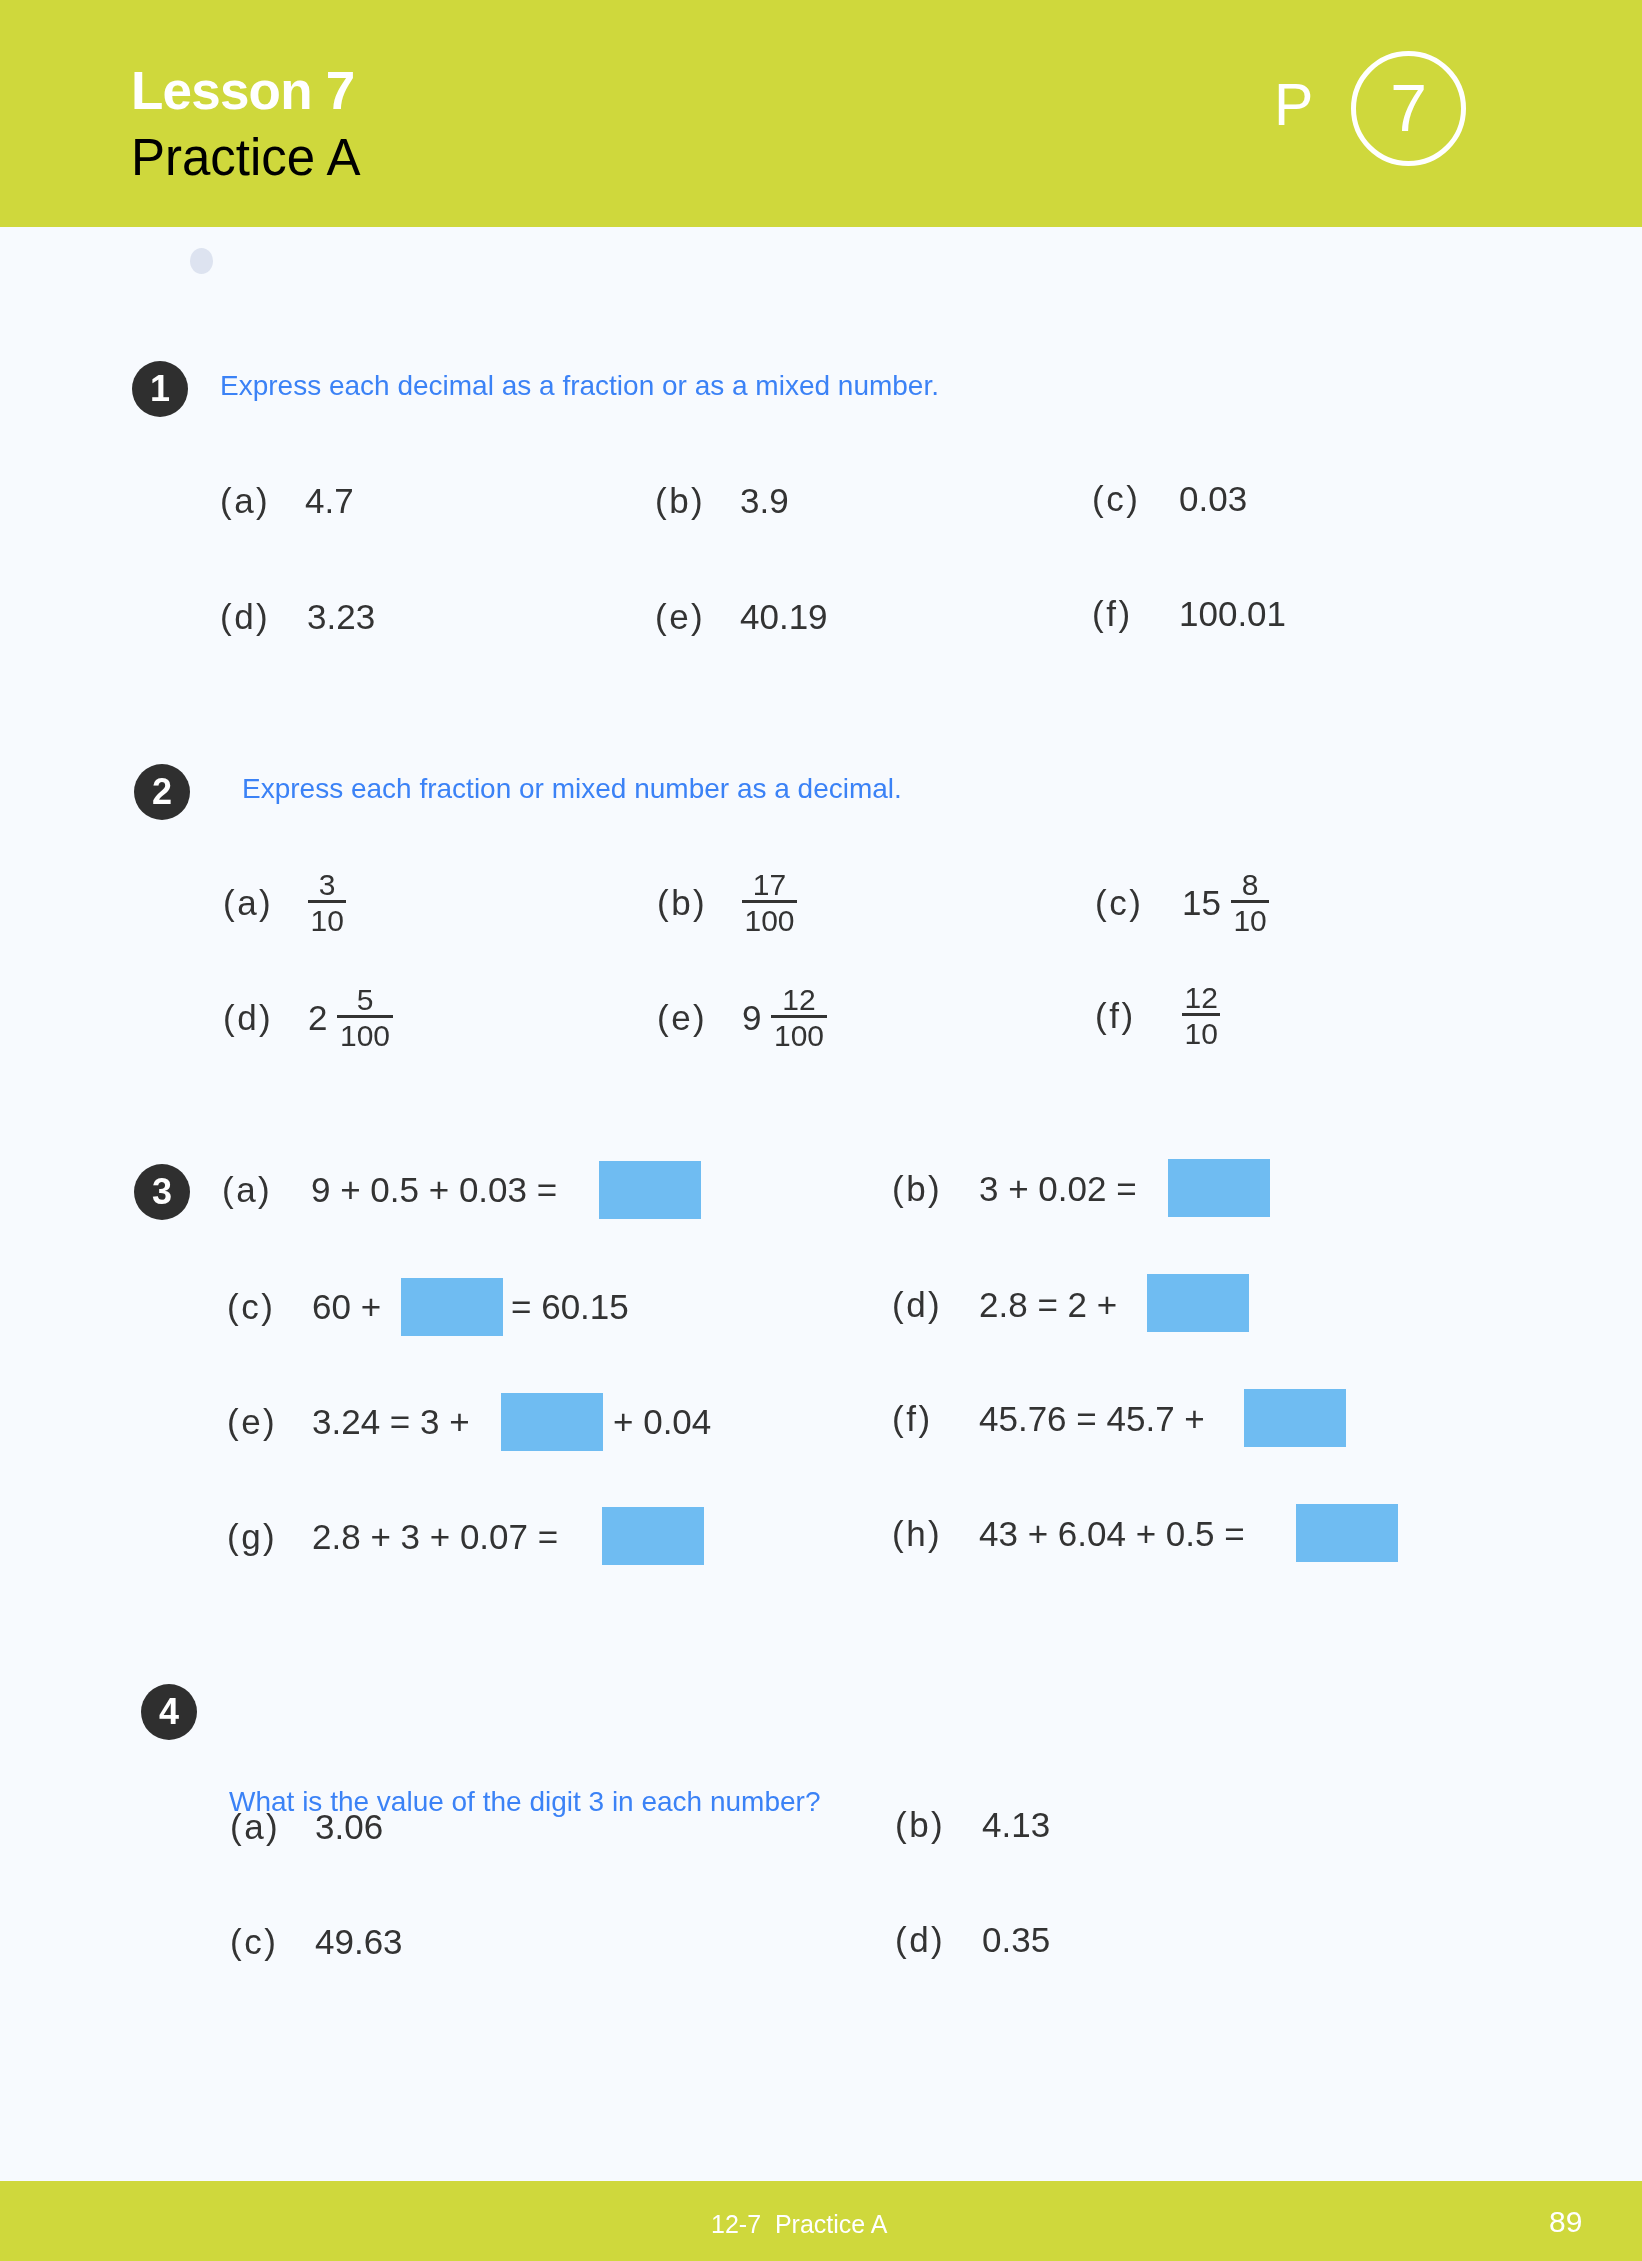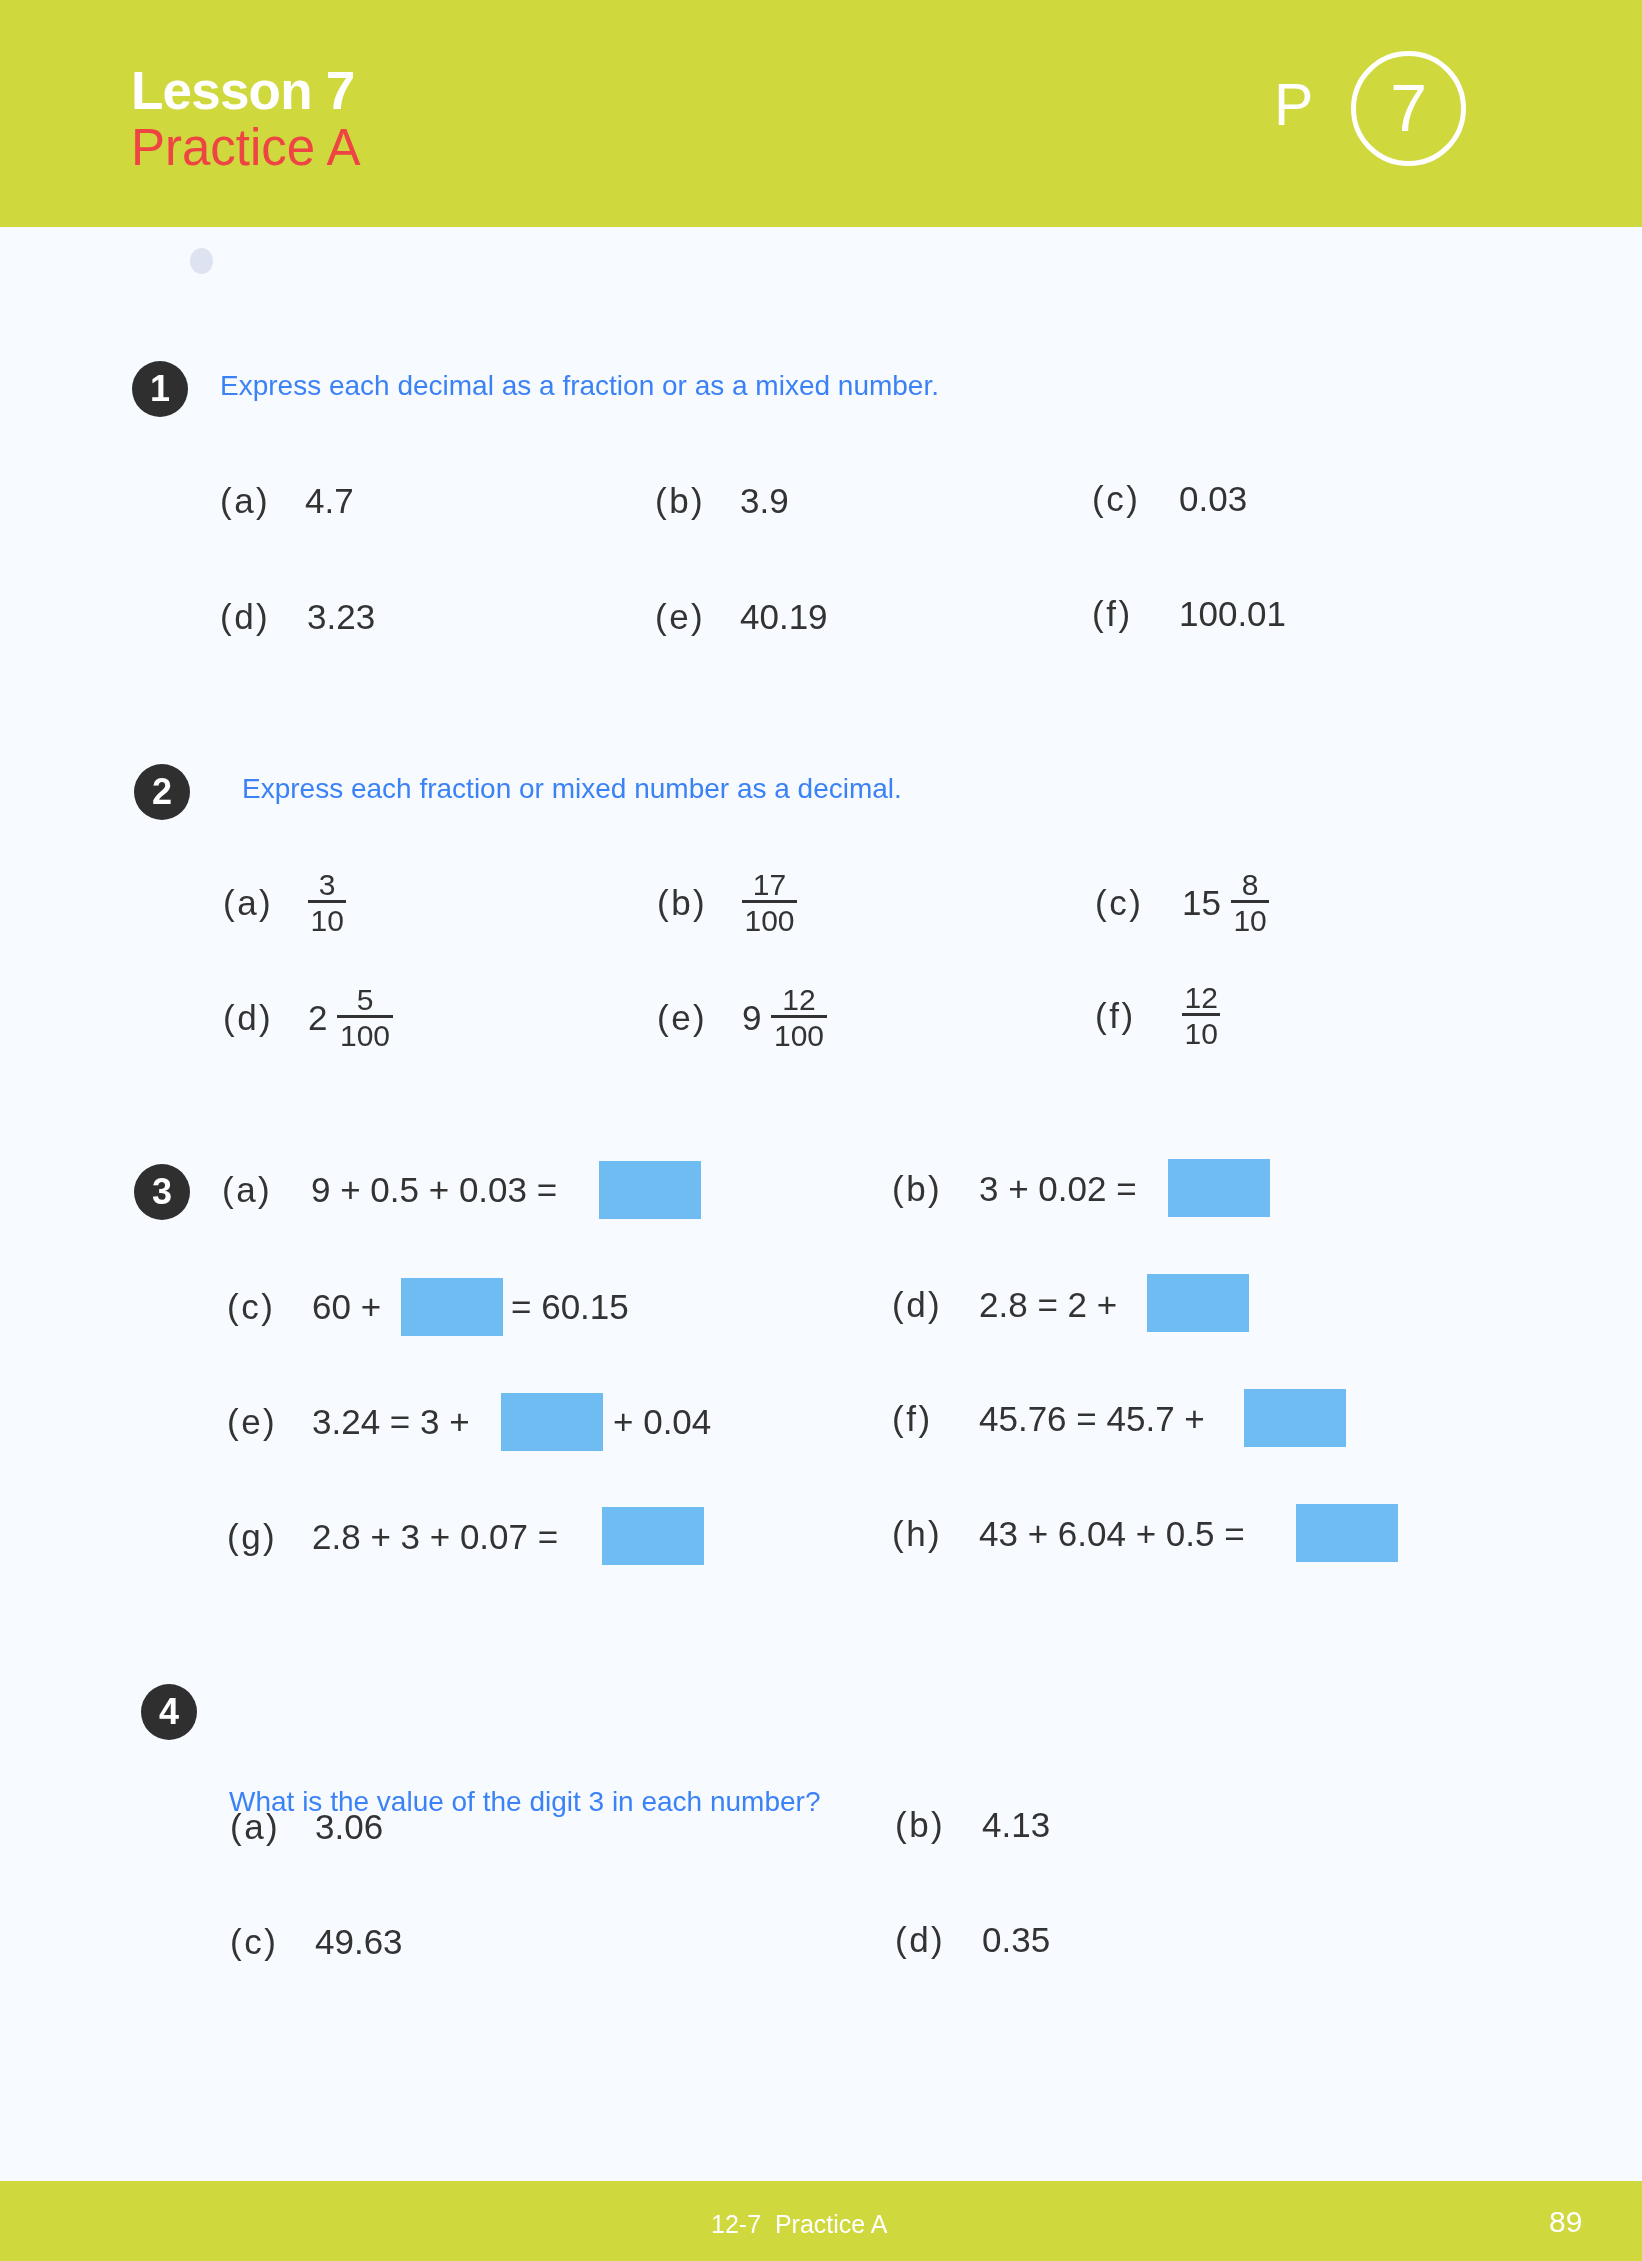--- a/index.html
+++ b/index.html
@@ -12,22 +12,22 @@
   .header {
     position: absolute; left: 0; top: 0; width: 1642px; height: 227px;
     background: #cfd83c;
   }
   .lesson-title {
     position: absolute; left: 131px; top: 64px;
     color: #ffffff; font-weight: bold; font-size: 53px; line-height: 53px;
     letter-spacing: -0.8px;
   }
   .lesson-sub {
-    position: absolute; left: 131px; top: 122px;
-    color: #ef4444; font-size: 51px; line-height: 51px;
+    position: absolute; left: 131px; top: 132px;
+    color: #000000; font-size: 51px; line-height: 51px;
   }
   .p-letter {
     position: absolute; left: 1274px; top: 76px;
     color: #ffffff; font-size: 59px; line-height: 59px;
   }
   .p-circle {
     position: absolute; left: 1351px; top: 51px;
     width: 105px; height: 105px; border: 5.7px solid #ffffff; border-radius: 50%;
     color: #ffffff; font-size: 66px; line-height: 105px; text-align: center;
   }

